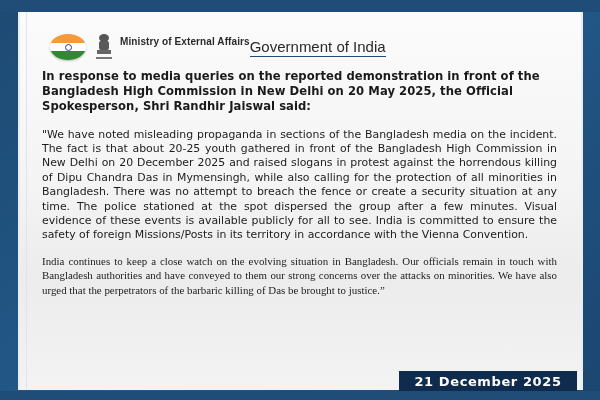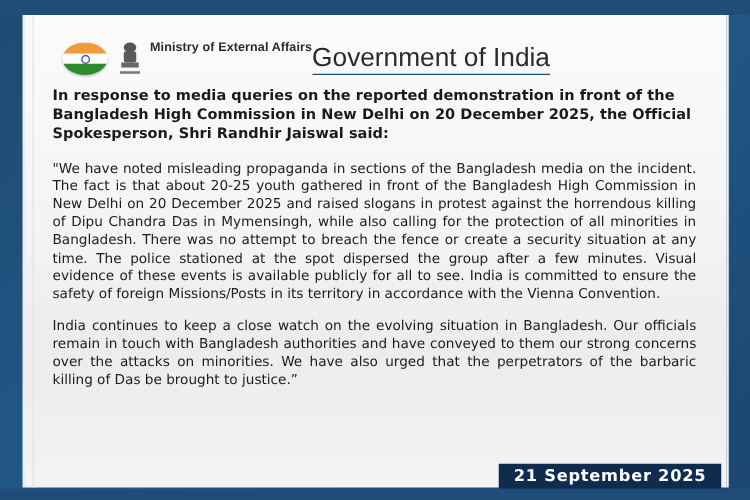--- a/index.html
+++ b/index.html
@@ -44,37 +44,37 @@
   }
   .emblem svg { display: block; }
   .ministry {
     margin-left: 6px; display: flex; line-height: 1;
   }
   .ministry .m1 {
     font-family: "Liberation Sans", sans-serif; font-size: 10px; color: #2a2a2a; font-weight: bold;
     letter-spacing: 0.1px;
   }
   .ministry .m2 {
-    font-family: "Liberation Sans", sans-serif; font-size: 21px; color: #2a2a2a;
+    font-family: "Liberation Sans", sans-serif; font-size: 15px; color: #2a2a2a;
     margin-top: 2px; padding-bottom: 2px; border-bottom: 1.5px solid #1f4d78;
   }
   .content {
     position: absolute; left: 22px; top: 57px; width: 515px;
     color: #1a1a1a;
   }
   .lead {
     font-family: "DejaVu Sans", sans-serif; font-weight: bold; font-size: 11.6px;
     line-height: 15.2px; margin: 0; letter-spacing: 0.05px;
   }
   .para {
     font-family: "DejaVu Sans", sans-serif; font-size: 10.9px; line-height: 14.4px;
     text-align: justify; margin: 0; color: #1c1c1c;
   }
   .p1 { margin-top: 13px; }
-  .p2 { margin-top: 11px; }
+  .p2 { margin-top: 11px; font-family: Liberation Serif, serif; }
   .date-badge {
     position: absolute; left: 399px; top: 371px; width: 178px; height: 20px;
     background: #0f2b4d; color: #ffffff;
     font-family: "DejaVu Sans", sans-serif; font-weight: bold; font-size: 13px;
     display: flex; align-items: center; justify-content: center; letter-spacing: 0.6px;
   }
   .bottom-band {
     position: absolute; left: 0; top: 391px; width: 600px; height: 9px; background: #1f4d78;
   }
 </style>
@@ -99,21 +99,21 @@
         <rect x="2" y="25" width="16" height="2" fill="#777"></rect>
       </svg>
     </div>
     <div class="ministry">
       <span class="m1">Ministry of External Affairs</span>
       <span class="m2">Government of India</span>
     </div>
   </div>
 
   <div class="content">
-    <p class="lead">In response to media queries on the reported demonstration in front of the Bangladesh High Commission in New Delhi on 20 December 2025, the Official Spokesperson, Shri Randhir Jaiswal said:</p>
+    <p class="lead">In response to media queries on the reported demonstration in front of the Bangladesh High Commission in New Delhi on 20 May 2025, the Official Spokesperson, Shri Randhir Jaiswal said:</p>
     <p class="para p1">"We have noted misleading propaganda in sections of the Bangladesh media on the incident. The fact is that about 20-25 youth gathered in front of the Bangladesh High Commission in New Delhi on 20 December 2025 and raised slogans in protest against the horrendous killing of Dipu Chandra Das in Mymensingh, while also calling for the protection of all minorities in Bangladesh. There was no attempt to breach the fence or create a security situation at any time. The police stationed at the spot dispersed the group after a few minutes. Visual evidence of these events is available publicly for all to see. India is committed to ensure the safety of foreign Missions/Posts in its territory in accordance with the Vienna Convention.</p>
     <p class="para p2">India continues to keep a close watch on the evolving situation in Bangladesh. Our officials remain in touch with Bangladesh authorities and have conveyed to them our strong concerns over the attacks on minorities. We have also urged that the perpetrators of the barbaric killing of Das be brought to justice.”</p>
   </div>
 </div>
 
-<div class="date-badge">21 September 2025</div>
+<div class="date-badge">21 December 2025</div>
 
 <div class="bottom-band"></div>
 
 </body></html>

